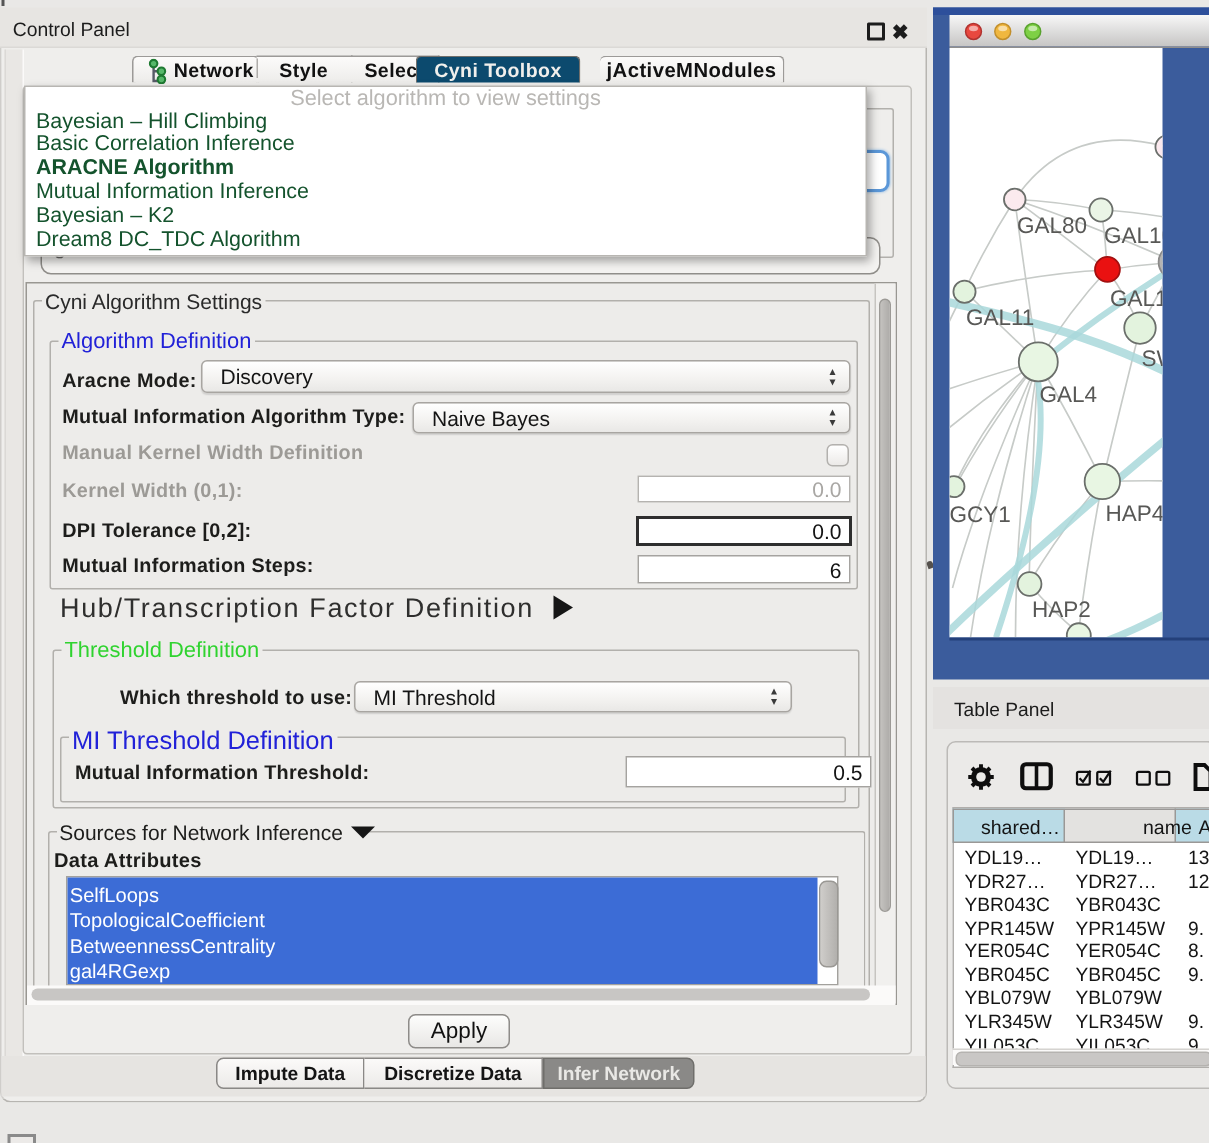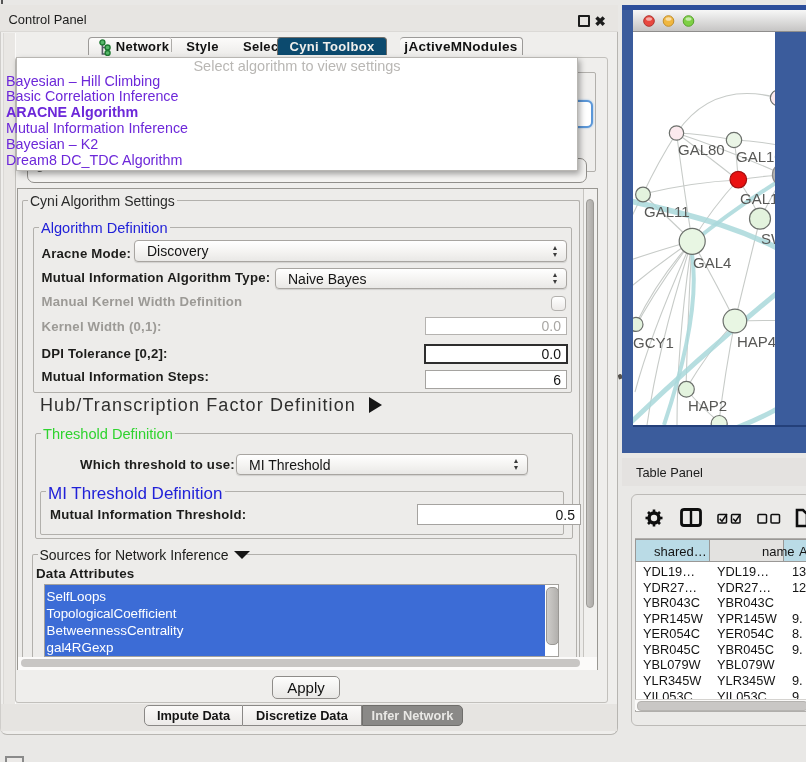--- a/index.html
+++ b/index.html
@@ -21,21 +21,21 @@
   border-right:2.75px solid transparent;border-top:4.2px solid #3a3a3a;}
 .field{position:absolute;background:#fff;border:1px solid #a5a3a0;
   font-size:14px;color:#141414;text-align:right;display:block;}
 .field span{position:absolute;right:5px;top:50%;transform:translateY(-50%);}
 .grp{position:absolute;border:1px solid #b2b0ac;border-radius:2px;}
 .gt{position:absolute;top:-8.5px;left:5px;background:#edecea;padding:0 2px;font-size:14.3px;
   white-space:nowrap;}
 .tab{position:absolute;top:36.5px;height:17px;border:1px solid #9c9a98;border-bottom:none;
   border-radius:4px 4px 0 0;background:linear-gradient(#fcfbfa,#edecea);
   font-size:13px;font-weight:bold;color:#111;text-align:center;line-height:17.5px;letter-spacing:0.3px;}
-.ddi{position:absolute;left:6px;font-size:14.3px;color:#6d28d9;white-space:nowrap;}
+.ddi{position:absolute;left:24px;font-size:14.3px;color:#14532d;white-space:nowrap;}
 .trow{position:absolute;font-size:12.8px;color:#141414;white-space:nowrap;}
 </style>
 </head>
 <body>
 
 <div class="ab" style="left:1px;top:0;width:2px;height:4px;background:#555;"></div>
 
 <div class="ab" style="left:0;top:5px;width:618px;height:730px;background:#efeeec;
   border:1px solid #b7b5b1;border-left:1px solid #cfcdca;border-radius:0 4px 7px 7px;box-sizing:border-box;">
 </div>

